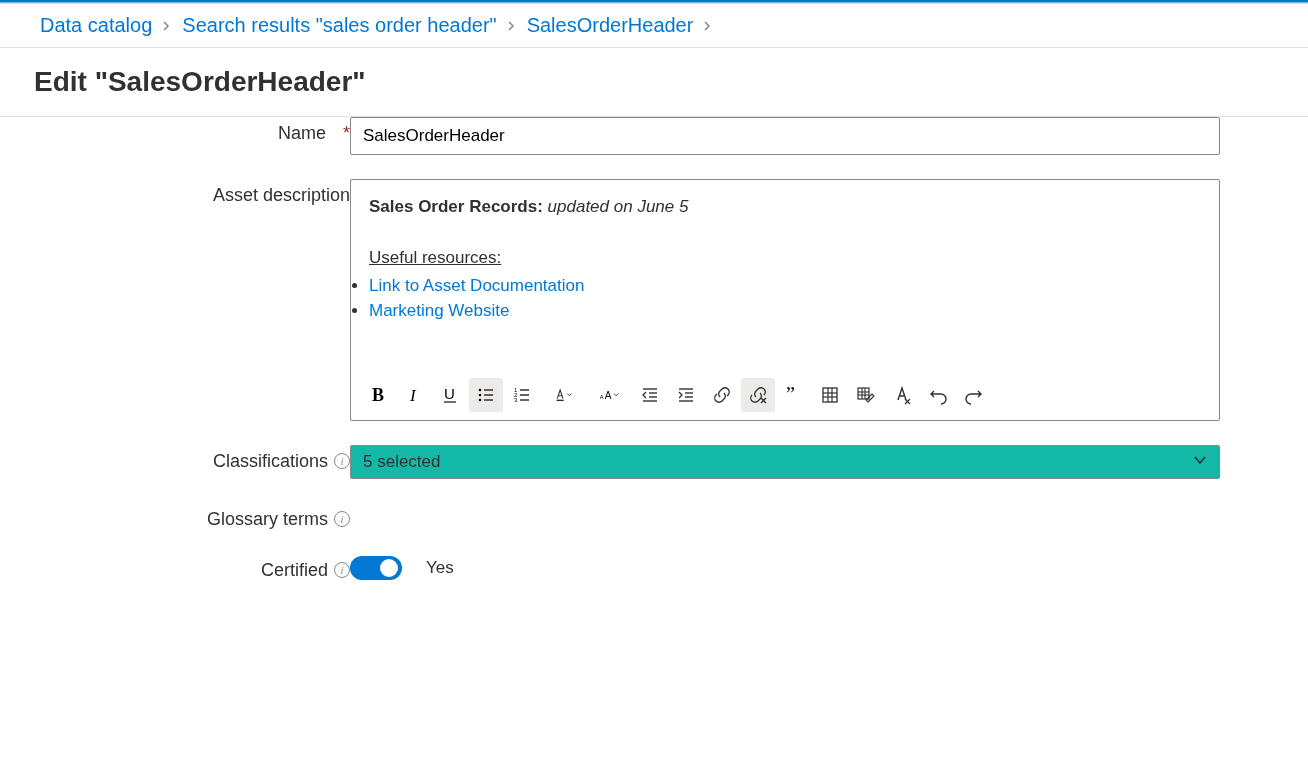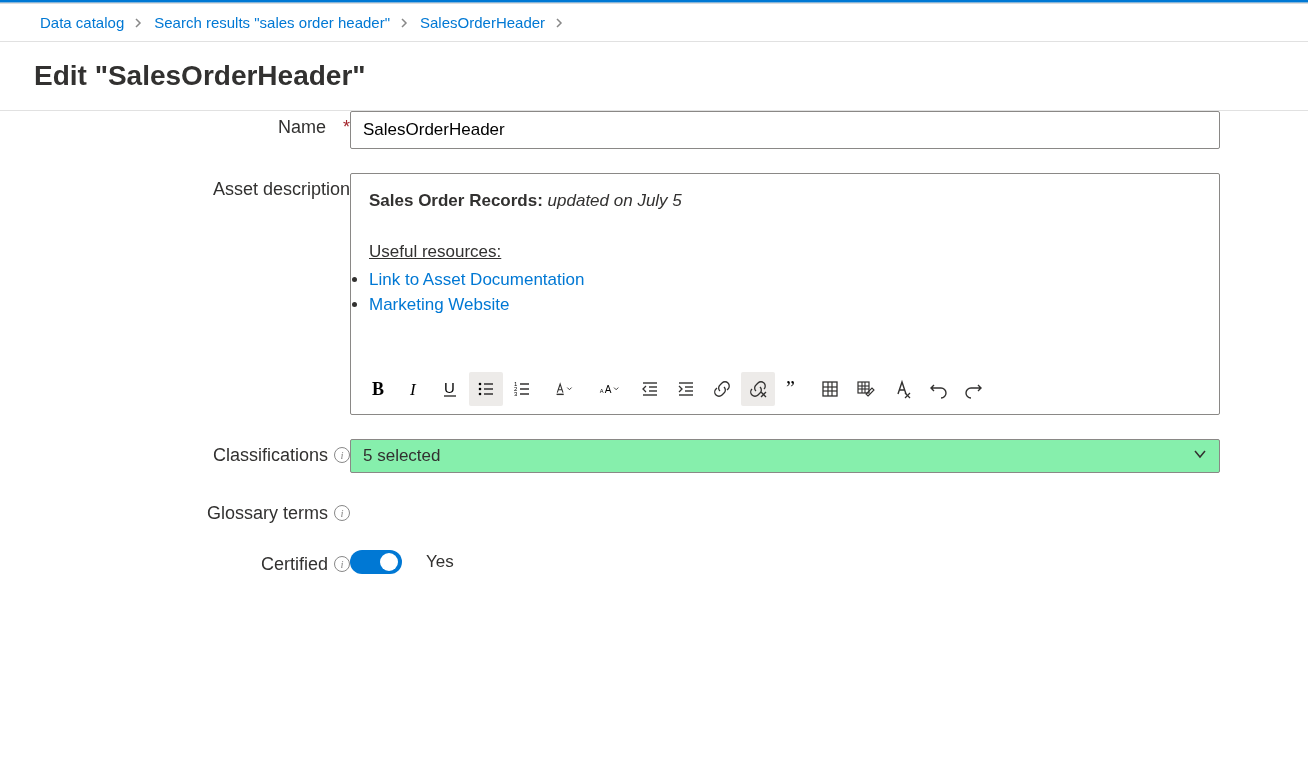--- a/index.html
+++ b/index.html
@@ -11,21 +11,21 @@
     width: 1308px;
   }
   .top-bar {
     height: 4px;
     background: linear-gradient(to bottom, #0078d4 0%, #0078d4 60%, #e1e1e1 100%);
     border-bottom: 1px solid #ddd;
   }
   .breadcrumb {
     padding: 10px 40px 10px 40px;
     border-bottom: 1px solid #e1e1e1;
-    font-size: 15px;
+    font-size: 20px;
     display: flex;
     align-items: center;
     gap: 10px;
   }
   .breadcrumb a {
     color: #0078d4;
     text-decoration: none;
     cursor: pointer;
   }
   .chev {
@@ -138,21 +138,21 @@
     flex: 1;
     max-width: 870px;
     border: 1px solid #8a8886;
     border-radius: 2px;
     padding: 6px 12px;
     font-size: 17px;
     display: flex;
     justify-content: space-between;
     align-items: flex-end;
     cursor: pointer;
-    background: #86efac;
+    background: #14b8a6;
   }
   .dropdown .chev-down svg { width: 14px; height: 14px; }
   .toggle-wrap {
     display: flex;
     align-items: center;
     gap: 24px;
     padding-top: 2px;
   }
   .toggle {
     width: 52px;
@@ -207,21 +207,21 @@
       <span>Name</span>&nbsp;<span class="req">*</span>
     </div>
     <input class="text-input" type="text" value="SalesOrderHeader" style="">
   </div>
 
   <div class="form-row">
     <div class="form-label">Asset description</div>
     <div class="rte-box">
       <div class="rte-content">
         <p>
-          <strong>Sales Order Records:</strong><em> updated on July 5</em>
+          <strong>Sales Order Records:</strong><em> updated on June 5</em>
         </p>
         <br>
         <p><u>Useful resources:</u></p>
         <ul>
           <li><a href="#">Link to Asset Documentation</a></li>
           <li><a href="#">Marketing Website</a></li>
         </ul>
       </div>
       <div class="rte-toolbar">
         <div class="tb-btn">

